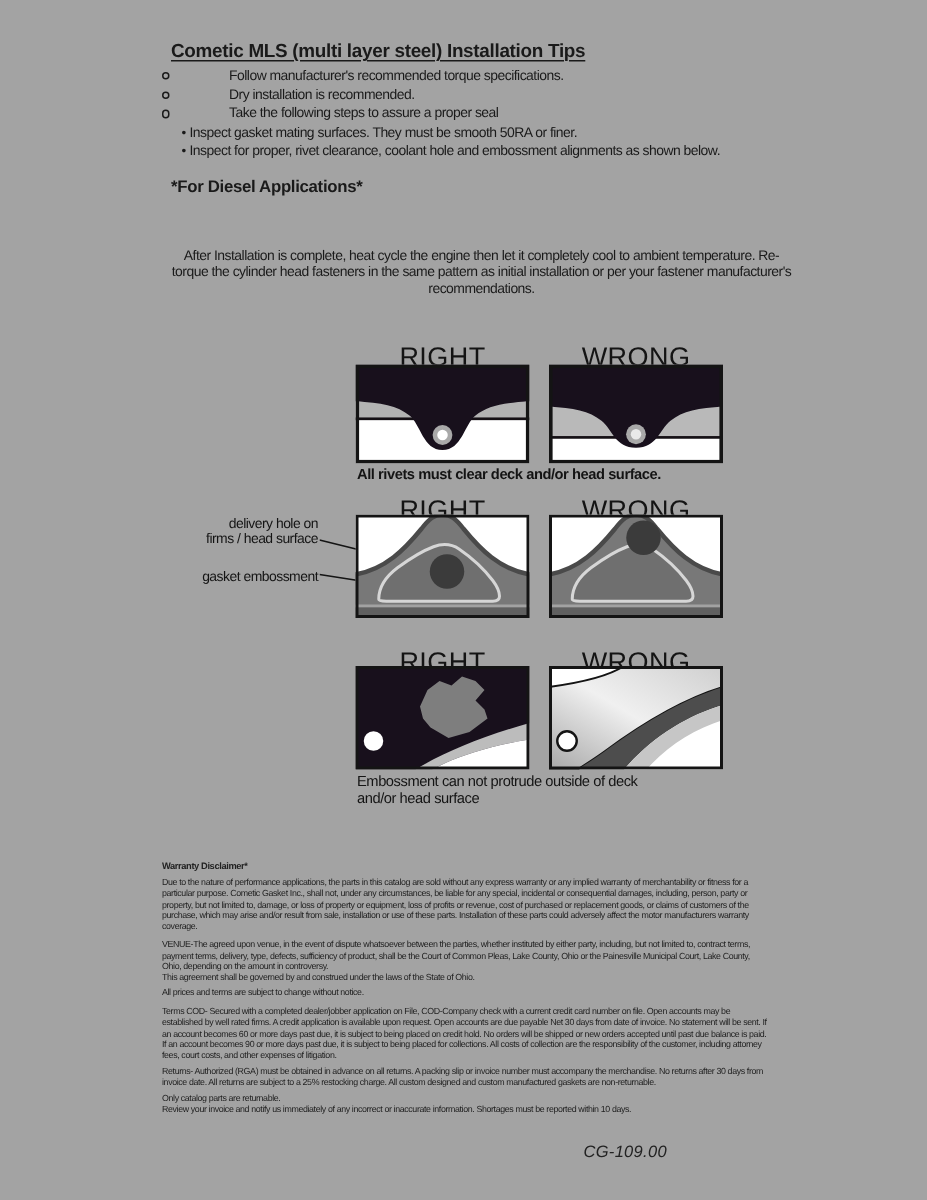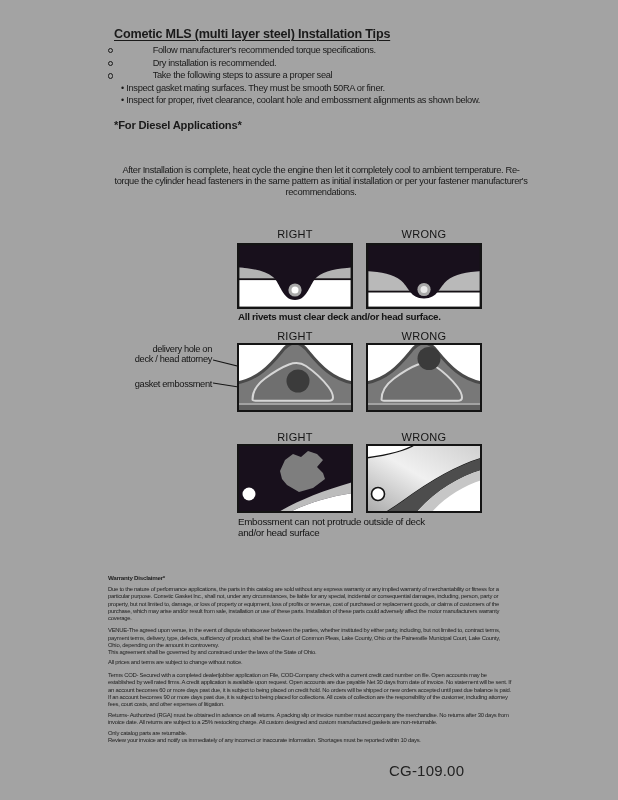--- a/index.html
+++ b/index.html
@@ -17,39 +17,39 @@
   .bullet-row .ring{
     flex:0 0 auto;width:3.2px;height:3.2px;border:1px solid #1a1a1a;border-radius:50%;
     margin:3.2px 3.5px 0 0;
   }
   .subbullet-row{display:flex;align-items:flex-start;height:12.6px;font-size:9.3px;letter-spacing:-0.35px;margin-left:13px;}
   .subbullet-row .dot{flex:0 0 auto;font-size:9px;line-height:10px;margin-right:2.5px;}
   .h2{position:absolute;left:114px;top:119px;margin:0;font-size:11.2px;font-weight:bold;letter-spacing:-0.2px;}
   .body-p{position:absolute;left:114px;margin:0;width:414px;font-size:9.3px;line-height:11px;letter-spacing:-0.35px;}
   .dlabel{
     position:absolute;width:116px;text-align:center;
-    font-size:11px;letter-spacing:0.3px;color:#141414;
+    font-size:18px;letter-spacing:0.3px;color:#141414;
   }
   .dbox{position:absolute;}
   .dcaption{
     position:absolute;left:238px;width:300px;
     font-size:9.8px;line-height:11px;letter-spacing:-0.3px;white-space:pre-line;color:#141414;
   }
   .annotations{position:absolute;left:96px;top:344px;width:116px;text-align:right;font-size:9.3px;letter-spacing:-0.35px;color:#141414;}
   .ann-line{position:absolute;right:0;width:116px;}
   .leader-svg{position:absolute;left:213px;top:356px;}
   .disclaimer{position:absolute;left:108px;top:574px;width:406px;font-size:5.9px;line-height:7.3px;letter-spacing:-0.25px;color:#222;}
   .disclaimer h3{margin:0 0 4.7px 0;font-size:6.2px;font-weight:bold;}
   .disclaimer p{margin:0;white-space:pre-line;}
   .d1{margin-bottom:5px !important;}
   .d2{margin-bottom:2px !important;}
   .d3{margin-bottom:6px !important;}
   .d4{margin-bottom:3.5px !important;}
   .d5{margin-bottom:3.5px !important;}
-  .pagenum{position:absolute;left:389px;top:762px;font-size:15px;letter-spacing:0.2px;color:#222;}
+  .pagenum{position:absolute;left:389px;top:762px;font-size:11px;letter-spacing:0.2px;color:#222;font-style:italic;}
 </style>
 </head>
 <body>
 
 <div class="page">
 
   <h1 class="title">Cometic MLS (multi layer steel) Installation Tips</h1>
 
   <div class="bullets">
     <div class="bullet-row">
@@ -100,21 +100,21 @@
     <rect x="1.2" y="1.2" width="113.6" height="63.6" fill="none" stroke="#141414" stroke-width="2.4"></rect>
   </svg>
 
   <div class="dcaption" style="top:311px;font-weight:bold;">All rivets must clear deck and/or head surface.</div>
 
   <span class="dlabel" style="left:237px;top:330px;">RIGHT</span>
   <span class="dlabel" style="left:366px;top:330px;">WRONG</span>
 
   <div class="annotations">
     <div class="ann-line" style="top:0px;">delivery hole on</div>
-    <div class="ann-line" style="top:10px;">deck / head attorney</div>
+    <div class="ann-line" style="top:10px;">firms / head surface</div>
     <div class="ann-line" style="top:35px;">gasket embossment</div>
   </div>
 
   <svg class="leader-svg" width="90" height="40" viewBox="0 0 90 40">
     <line x1="0" y1="4" x2="81" y2="24" stroke="#141414" stroke-width="1.1"></line>
     <line x1="0" y1="27" x2="45" y2="34" stroke="#141414" stroke-width="1.1"></line>
   </svg>
 
   <svg class="dbox" style="left:237px;top:343px;" width="116" height="69" viewBox="0 0 116 69">
     <rect x="0" y="0" width="116" height="69" fill="#ffffff"></rect>

